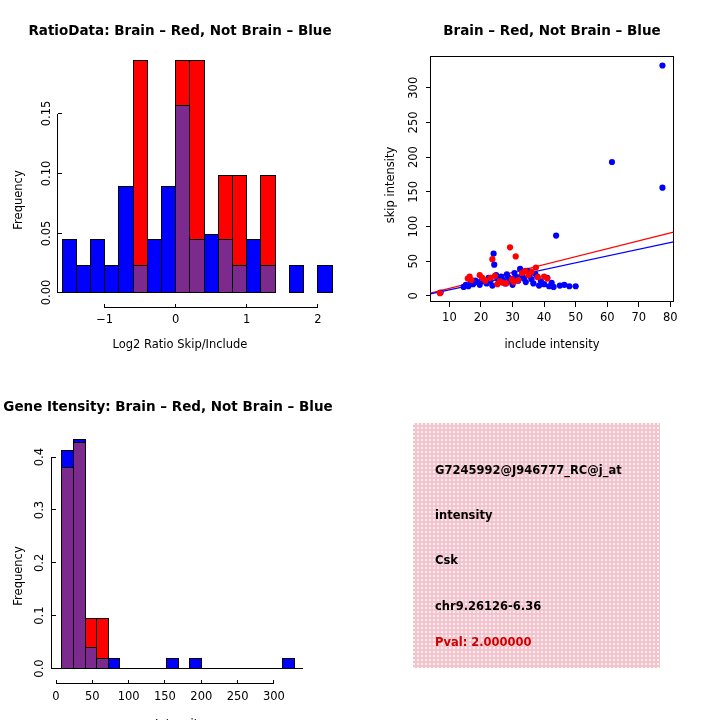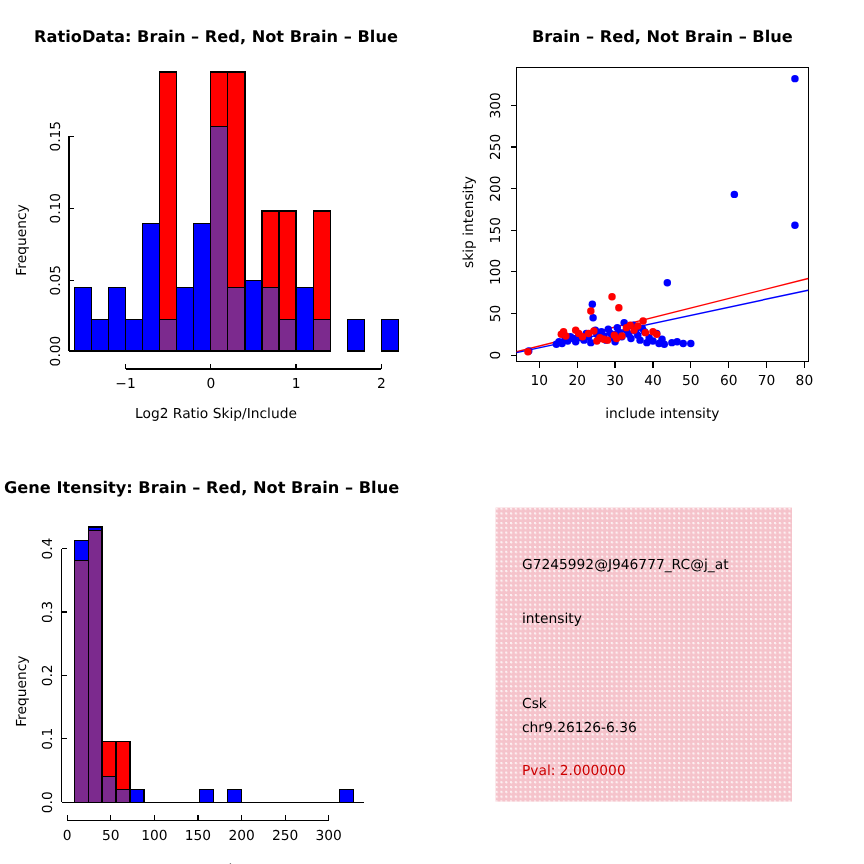--- a/index.html
+++ b/index.html
@@ -68,20 +68,21 @@
     background-size: 4px 4px;
   }
   .info-line {
     position: absolute;
     left: 22px;
     font-family: "DejaVu Sans", sans-serif;
     font-size: 11.5px;
     color: #000000;
     white-space: nowrap;
     letter-spacing: 0px;
+    font-weight: bold;
   }
   .info-line.pval { color: #cc0000; }
 </style>
 </head>
 <body>
 
 <div id="root">
 
   <div class="panel panel-tl">
     <svg width="360" height="360" viewBox="0 0 360 360">
@@ -338,18 +339,18 @@
           </g>
       </g>
 
       <text class="axis-label" x="180" y="352" text-anchor="middle">Intensity</text>
     </svg>
   </div>
 
   <div class="info-box">
     <div class="info-line" style="top: 40px;">G7245992@J946777_RC@j_at</div>
     <div class="info-line" style="top: 85px;">intensity</div>
-    <div class="info-line" style="top: 130px; margin-top: 26px;">Csk</div>
+    <div class="info-line" style="top: 130px;">Csk</div>
     <div class="info-line" style="top: 176px;">chr9.26126-6.36</div>
     <div class="info-line pval" style="top: 212px;">Pval: 2.000000</div>
   </div>
 
 </div>
 
 </body></html>

